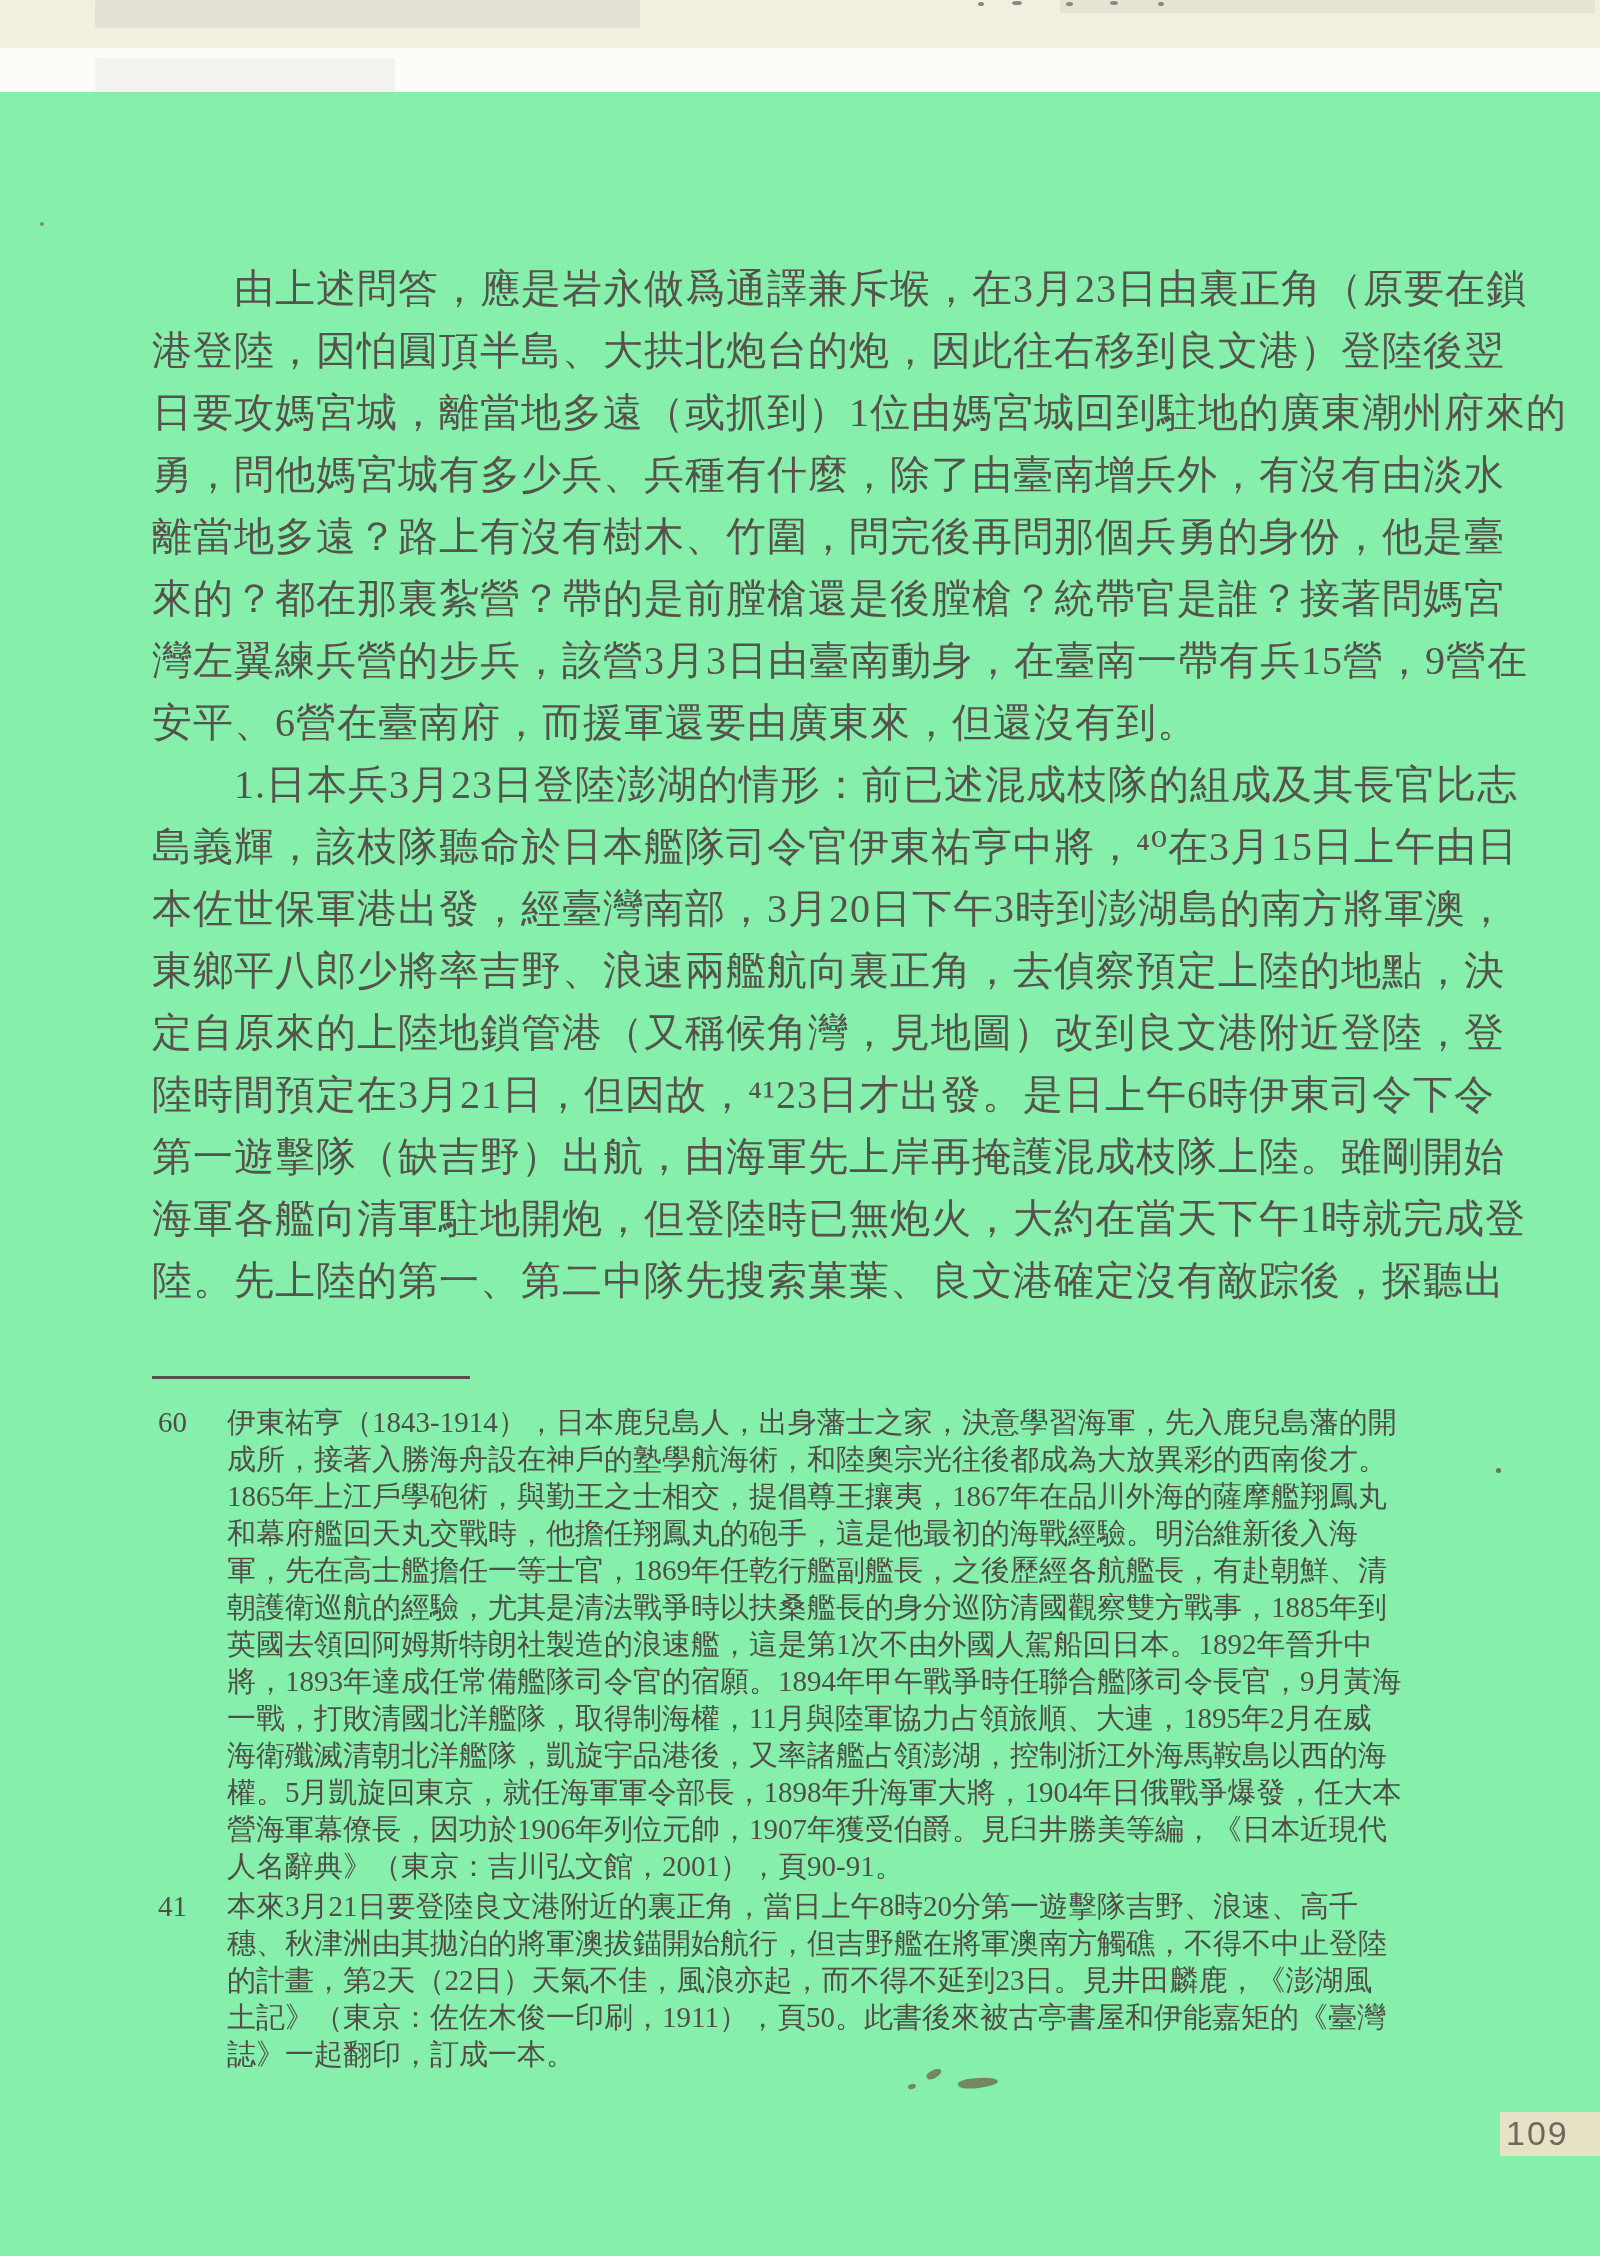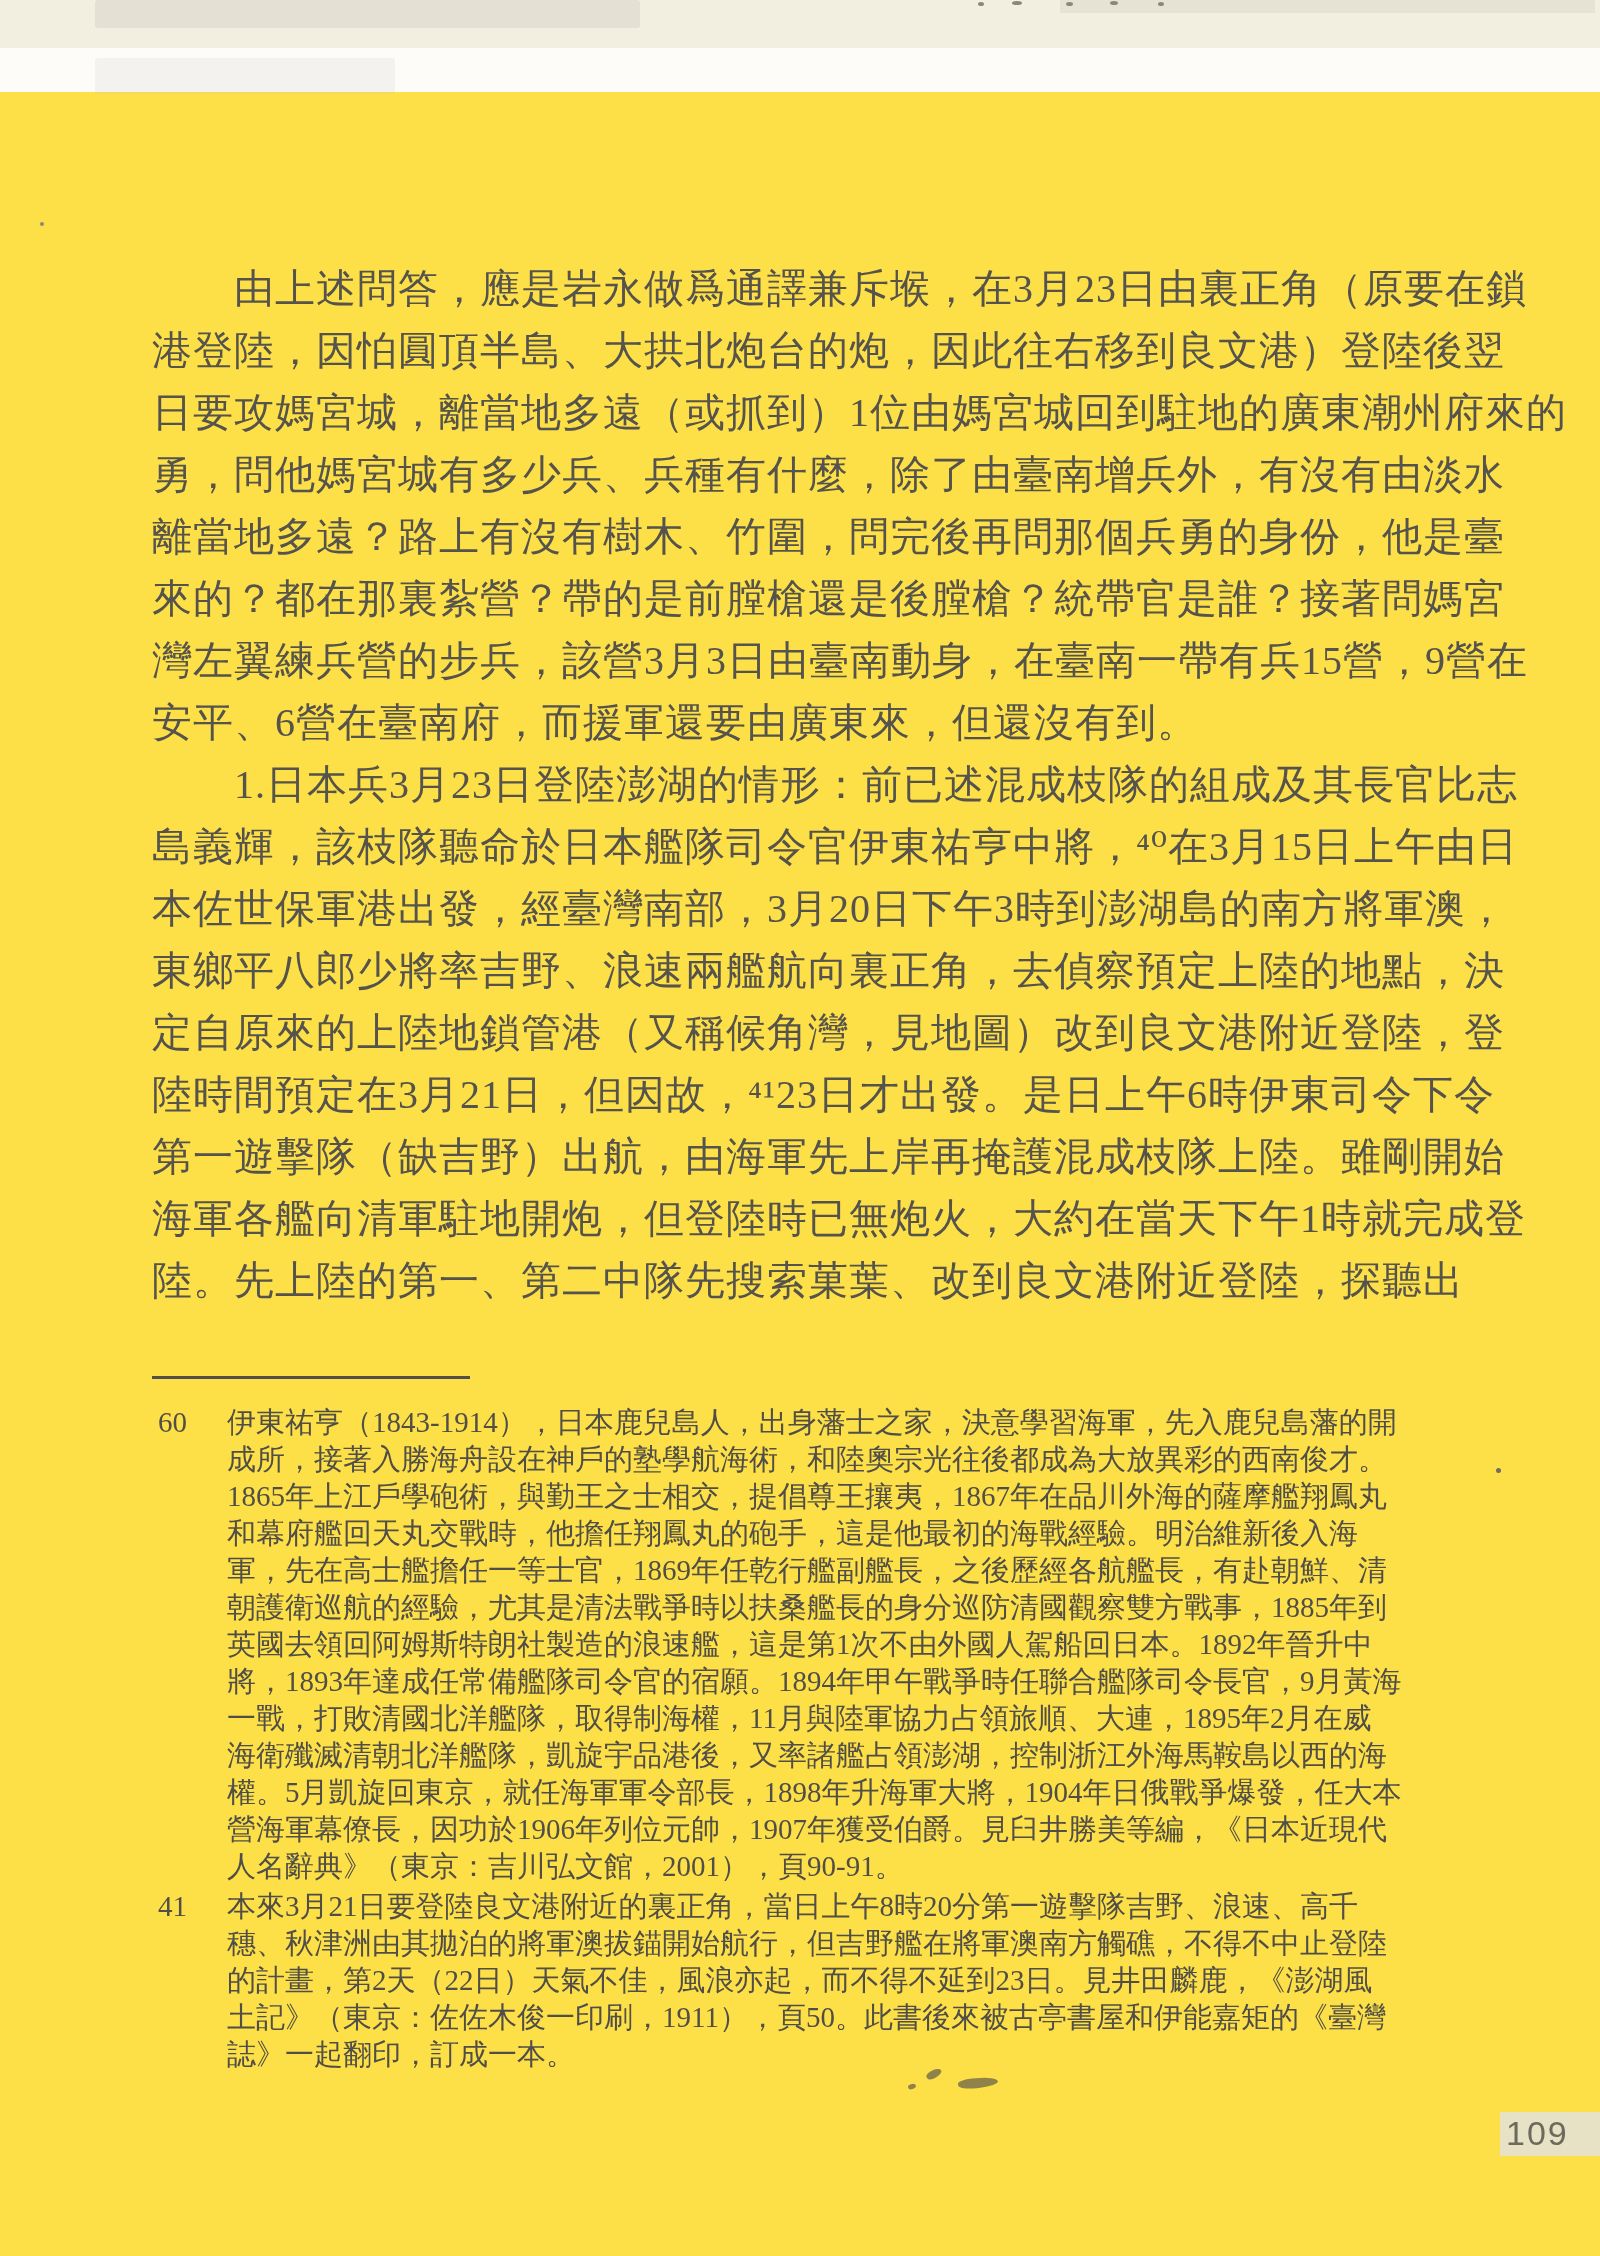--- a/index.html
+++ b/index.html
@@ -1,19 +1,19 @@
 <!DOCTYPE html>
 <html><head>
 <meta charset="utf-8">
 <style>
   html,body{margin:0;padding:0;}
   .page{
     position:relative;
     width:1600px;height:2256px;
-    background:#fde047;
+    background:#86efac;
     overflow:hidden;
     font-family:"Liberation Serif","DejaVu Serif",serif;
   }
   
   .top-band{position:absolute;left:0;top:0;width:1600px;height:48px;background:#f2eee0;}
   .top-band2{position:absolute;left:0;top:48px;width:1600px;height:44px;background:#fdfcf8;}
   .artifact{position:absolute;pointer-events:none;}
   .art-a{left:95px;top:0;width:545px;height:28px;background:rgba(175,172,162,.20);border-radius:3px;}
   .art-b{left:95px;top:58px;width:300px;height:36px;background:rgba(190,187,177,.14);border-radius:3px;}
   .art-c{left:1060px;top:0;width:535px;height:13px;background:rgba(175,172,162,.18);}
@@ -89,21 +89,21 @@
       <div class="body-line">灣左翼練兵營的步兵，該營3月3日由臺南動身，在臺南一帶有兵15營，9營在</div>
       <div class="body-line">安平、6營在臺南府，而援軍還要由廣東來，但還沒有到。</div>
       <div class="body-line">　　1.日本兵3月23日登陸澎湖的情形：前已述混成枝隊的組成及其長官比志</div>
       <div class="body-line">島義輝，該枝隊聽命於日本艦隊司令官伊東祐亨中將，⁴⁰在3月15日上午由日</div>
       <div class="body-line">本佐世保軍港出發，經臺灣南部，3月20日下午3時到澎湖島的南方將軍澳，</div>
       <div class="body-line">東鄉平八郎少將率吉野、浪速兩艦航向裏正角，去偵察預定上陸的地點，決</div>
       <div class="body-line">定自原來的上陸地鎖管港（又稱候角灣，見地圖）改到良文港附近登陸，登</div>
       <div class="body-line">陸時間預定在3月21日，但因故，⁴¹23日才出發。是日上午6時伊東司令下令</div>
       <div class="body-line">第一遊擊隊（缺吉野）出航，由海軍先上岸再掩護混成枝隊上陸。雖剛開始</div>
       <div class="body-line">海軍各艦向清軍駐地開炮，但登陸時已無炮火，大約在當天下午1時就完成登</div>
-      <div class="body-line">陸。先上陸的第一、第二中隊先搜索菓葉、改到良文港附近登陸，探聽出</div>
+      <div class="body-line">陸。先上陸的第一、第二中隊先搜索菓葉、良文港確定沒有敵踪後，探聽出</div>
     </div>
 
   <div class="fn-rule"></div>
 
   <div class="fn-num fn-num-40">60</div>
   <div class="fn-lines fn-40">
       <div class="fn-line">伊東祐亨（1843-1914），日本鹿兒島人，出身藩士之家，決意學習海軍，先入鹿兒島藩的開</div>
       <div class="fn-line">成所，接著入勝海舟設在神戶的塾學航海術，和陸奧宗光往後都成為大放異彩的西南俊才。</div>
       <div class="fn-line">1865年上江戶學砲術，與勤王之士相交，提倡尊王攘夷，1867年在品川外海的薩摩艦翔鳳丸</div>
       <div class="fn-line">和幕府艦回天丸交戰時，他擔任翔鳳丸的砲手，這是他最初的海戰經驗。明治維新後入海</div>

